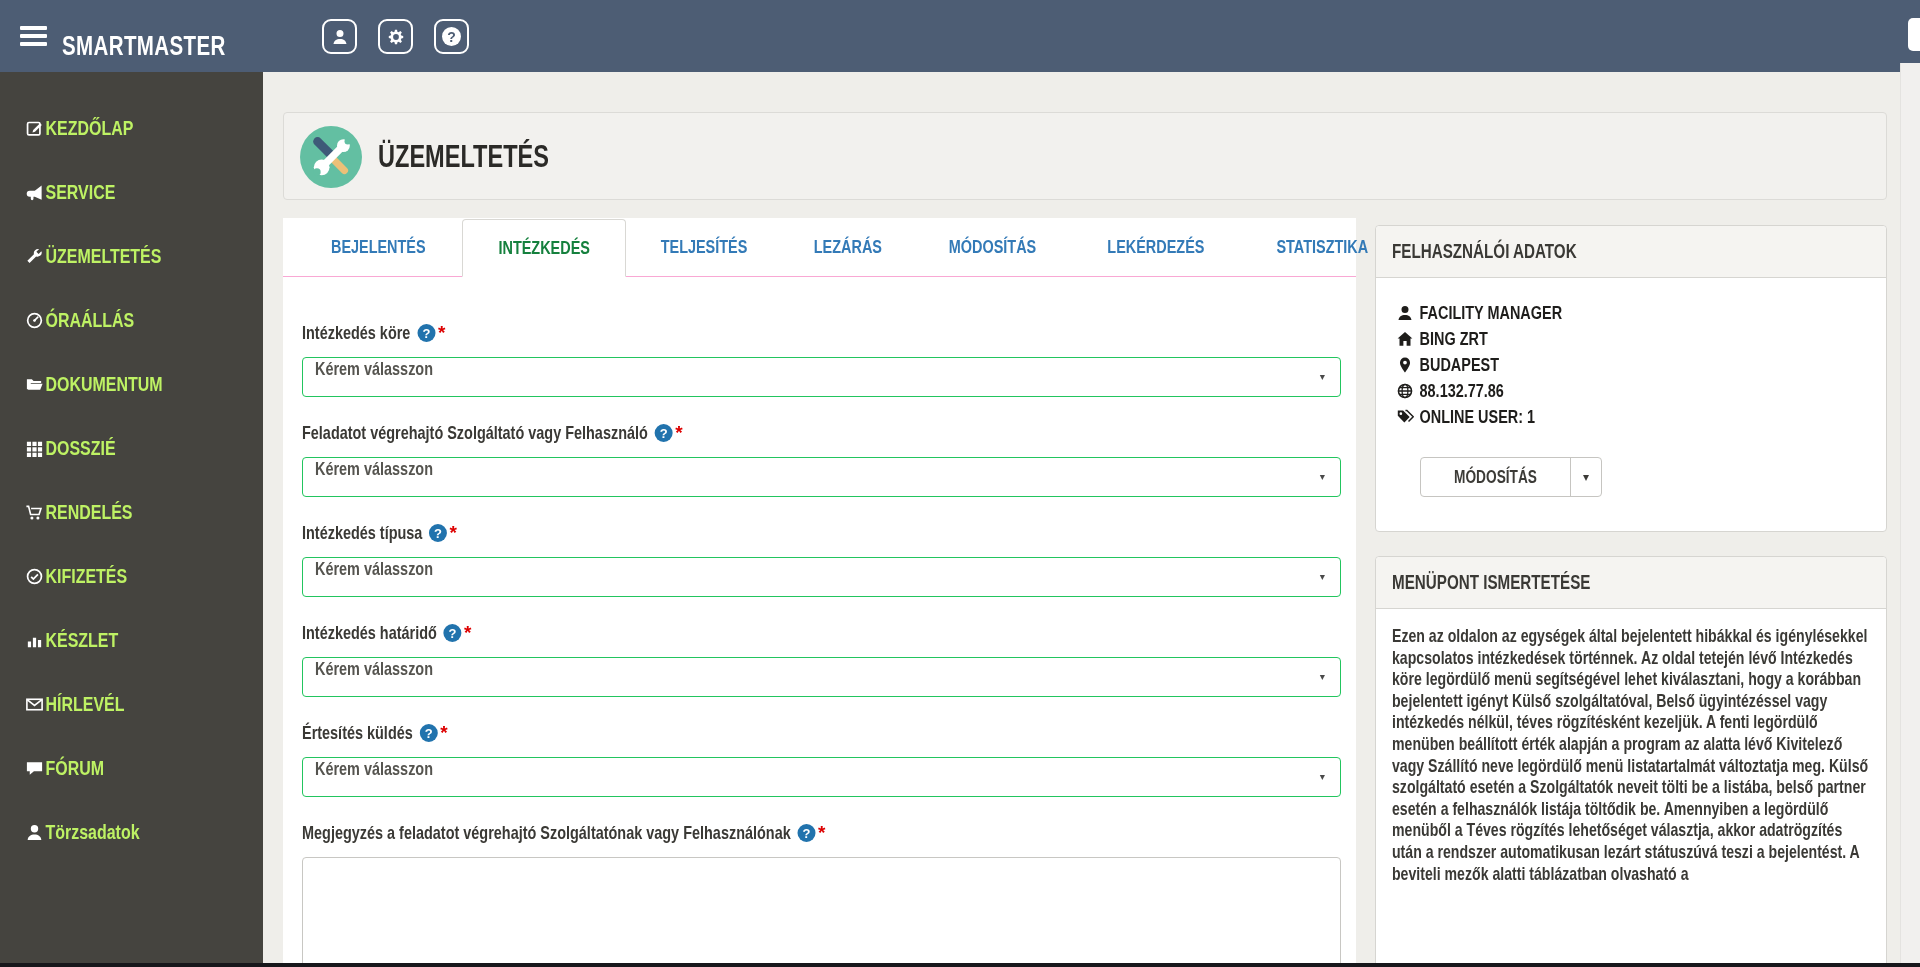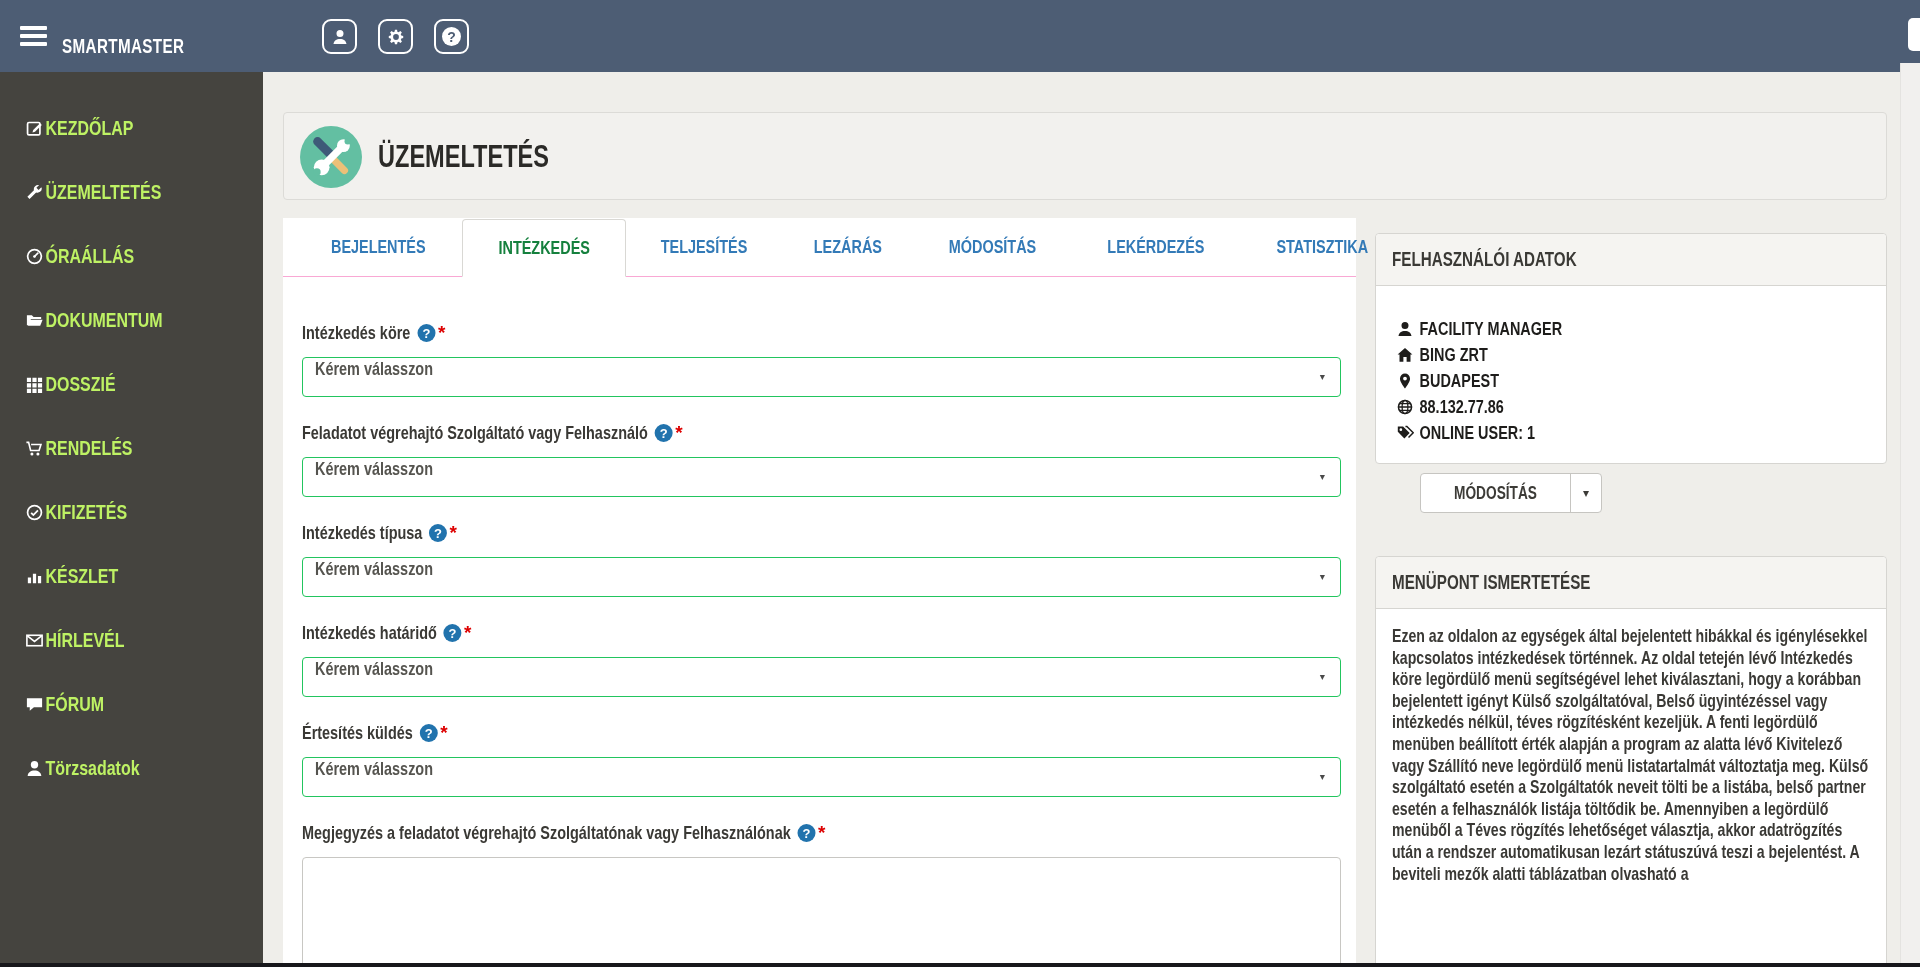--- a/index.html
+++ b/index.html
@@ -8,21 +8,21 @@
   
   .c{display:inline-block;transform:scaleX(.76);transform-origin:0 50%;white-space:nowrap}
   .cc{display:inline-block;transform:scaleX(.76);transform-origin:50% 50%;white-space:nowrap}
   .unc{display:inline-block;transform:scaleX(1.3158);transform-origin:0 50%;flex:none}
 
   
   .hdr{position:absolute;left:0;top:0;right:0;height:72px;background:#4d5d74;z-index:5}
   .burger{position:absolute;left:20px;top:26px;width:27px;cursor:pointer}
   .burger i{display:block;height:4px;background:#fff;border-radius:1px;margin-bottom:4px}
   .brand{position:absolute;left:62px;top:0;height:93px;display:flex;align-items:center;
-         color:#fff;font-size:20px;font-weight:bold;letter-spacing:.5px}
+         color:#fff;font-size:27px;font-weight:bold;letter-spacing:.5px}
   .hbtns{position:absolute;left:322px;top:19px;display:flex;gap:21px}
   .hbtn{width:35px;height:35px;border:2px solid #fff;border-radius:9px;box-sizing:border-box;
         display:flex;align-items:center;justify-content:center;color:#fff;cursor:pointer;background:transparent}
   .qball{width:19px;height:19px;border-radius:50%;background:#fff;color:#4d5d74;font-weight:bold;
          font-size:14px;display:flex;align-items:center;justify-content:center}
   .logout{position:absolute;left:1908px;top:18px;width:85px;height:33px;background:#fff;border:none;
           border-radius:5px;color:#44536a;font-weight:bold;font-size:17px;display:flex;
           align-items:center;justify-content:center;cursor:pointer}
 
   
@@ -61,25 +61,25 @@
        padding:0 30px 0 12px;cursor:pointer}
   .sel-txt{font-size:19px;color:#55544f;font-weight:bold}
   .sel-caret{position:absolute;right:12px;top:50%;transform:translateY(-50%) scale(.8);
              font-size:11px;color:#4a4a4a}
   .ta{margin-top:12px;width:1039px;height:150px;box-sizing:border-box;border:1px solid #c8c7c3;
       border-radius:4px;background:#fff;resize:none;font-family:inherit}
 
   
   .rpanel{position:absolute;left:1375px;width:512px;box-sizing:border-box;background:#fff;
           border:1px solid #d6d5d1;border-radius:4px}
-  #panel-user{top:233px;height:231px}
+  #panel-user{top:225px;height:307px}
   #panel-info{top:556px;min-height:411px}
   .p-head{background:#f5f4f1;border-bottom:1px solid #d6d5d1;padding:14px 16px;
           border-radius:4px 4px 0 0;font-size:20px;font-weight:bold;color:#3a3935}
-  .u-rows{padding:30px 16px 0 20px}
+  .u-rows{padding:22px 16px 0 20px}
   .u-row{display:flex;align-items:center;height:26px;transform:scaleX(.76);transform-origin:0 50%;
          font-size:19px;font-weight:bold;color:#1e1d1b;white-space:nowrap}
   .u-ic{width:31px;color:#1e1d1b}
   .u-ic svg{width:18px;height:18px;display:block}
   .split{margin:27px 0 0 44px;display:inline-flex;border:1px solid #c6c5c1;border-radius:4px;
          background:#fff;height:38px;cursor:pointer}
   .split-main{padding:0 20px;display:flex;align-items:center;font-size:18px;font-weight:bold;
               color:#3c3b37;border-right:1px solid #c6c5c1}
   .split-caret{width:30px;display:flex;align-items:center;justify-content:center;color:#3c3b37;font-size:12px}
   .info-body{padding:16px 16px 20px}
@@ -198,20 +198,30 @@
 <div class="sidebar">
   <div class="s-list">
     <div class="s-item">
         <span class="c">
           <span class="s-ic unc">
             <svg>
               <use href="#i-edit"></use>
             </svg>
           </span>
           <span class="s-lb">KEZDŐLAP</span>
+        </span>
+      </div>
+    <div class="s-item">
+        <span class="c">
+          <span class="s-ic unc">
+            <svg>
+              <use href="#i-megaphone"></use>
+            </svg>
+          </span>
+          <span class="s-lb">SERVICE</span>
         </span>
       </div>
     <div class="s-item">
         <span class="c">
           <span class="s-ic unc">
             <svg>
               <use href="#i-wrench"></use>
             </svg>
           </span>
           <span class="s-lb">ÜZEMELTETÉS</span>

